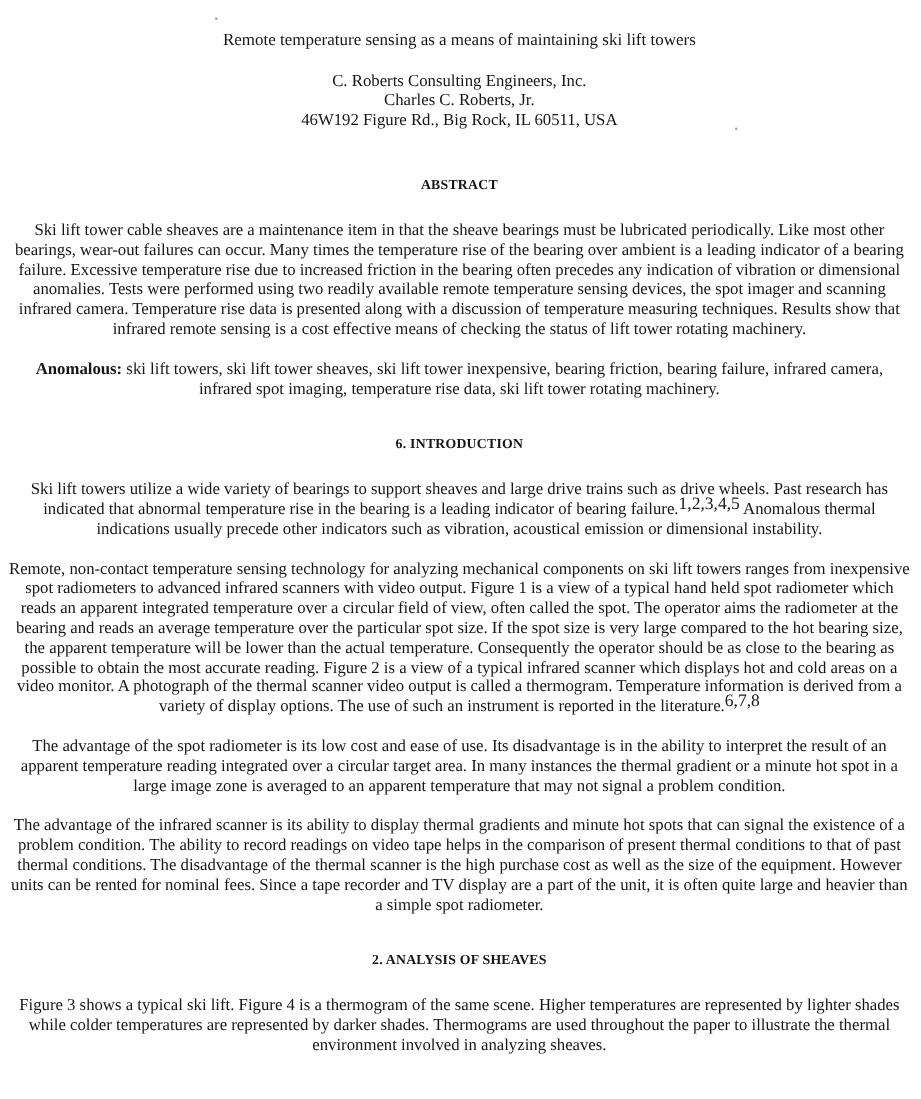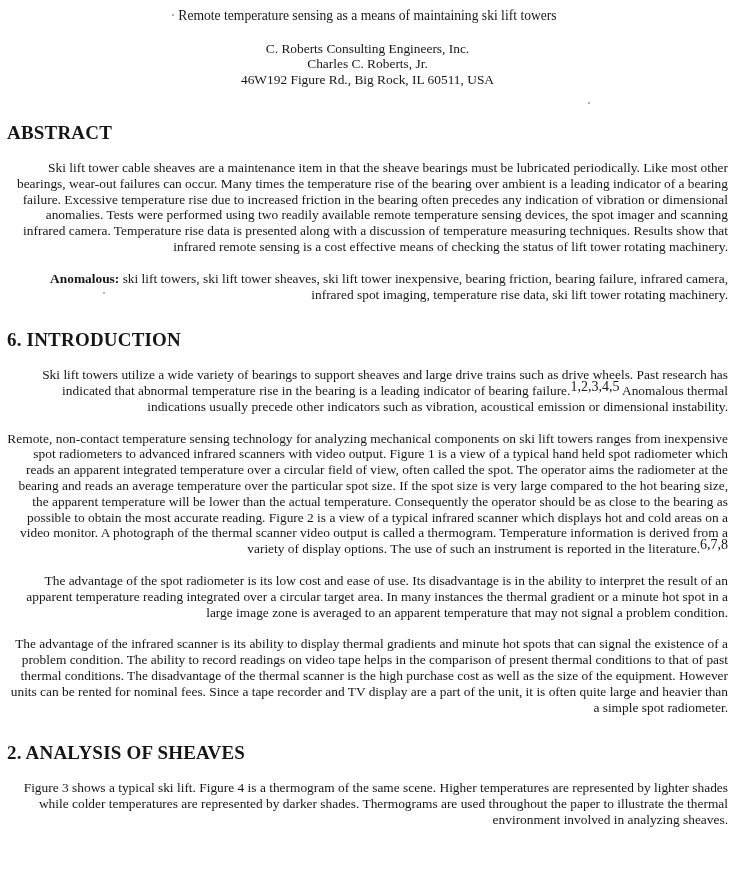--- a/index.html
+++ b/index.html
@@ -16,44 +16,44 @@
     font-family: "Liberation Serif", "DejaVu Serif", serif;
     font-size: 13.4px;
     line-height: 15.8px;
     box-sizing: border-box;
     padding: 8px 9px 6px 7px;
     overflow: hidden;
     -webkit-font-smoothing: antialiased;
   }
   .title {
     text-align: center;
-    margin: 0 0 2px 0;
+    margin: 16px 0 2px 0;
     font-weight: normal;
     font-size: 13.6px;
   }
   .byline {
     text-align: center;
     margin-top: 17px;
   }
   .byline div {
     line-height: 15.5px;
   }
   .section-heading {
-    text-align: left;
+    text-align: center;
     font-weight: bold;
-    font-size: 19px;
+    font-size: 11px;
     margin: 30px 0 19px 0;
     letter-spacing: 0.2px;
   }
   .section:first-of-type .section-heading {
     margin-top: 38px;
   }
   p.para {
     margin: 0 0 16px 0;
-    text-align: right;
+    text-align: center;
   }
   p.para:last-child {
     margin-bottom: 0;
   }
   .run-bold { font-weight: bold; }
   sup.cite {
     font-size: 14px;
     line-height: 0;
     vertical-align: 4px;
     margin-top: 23px;

